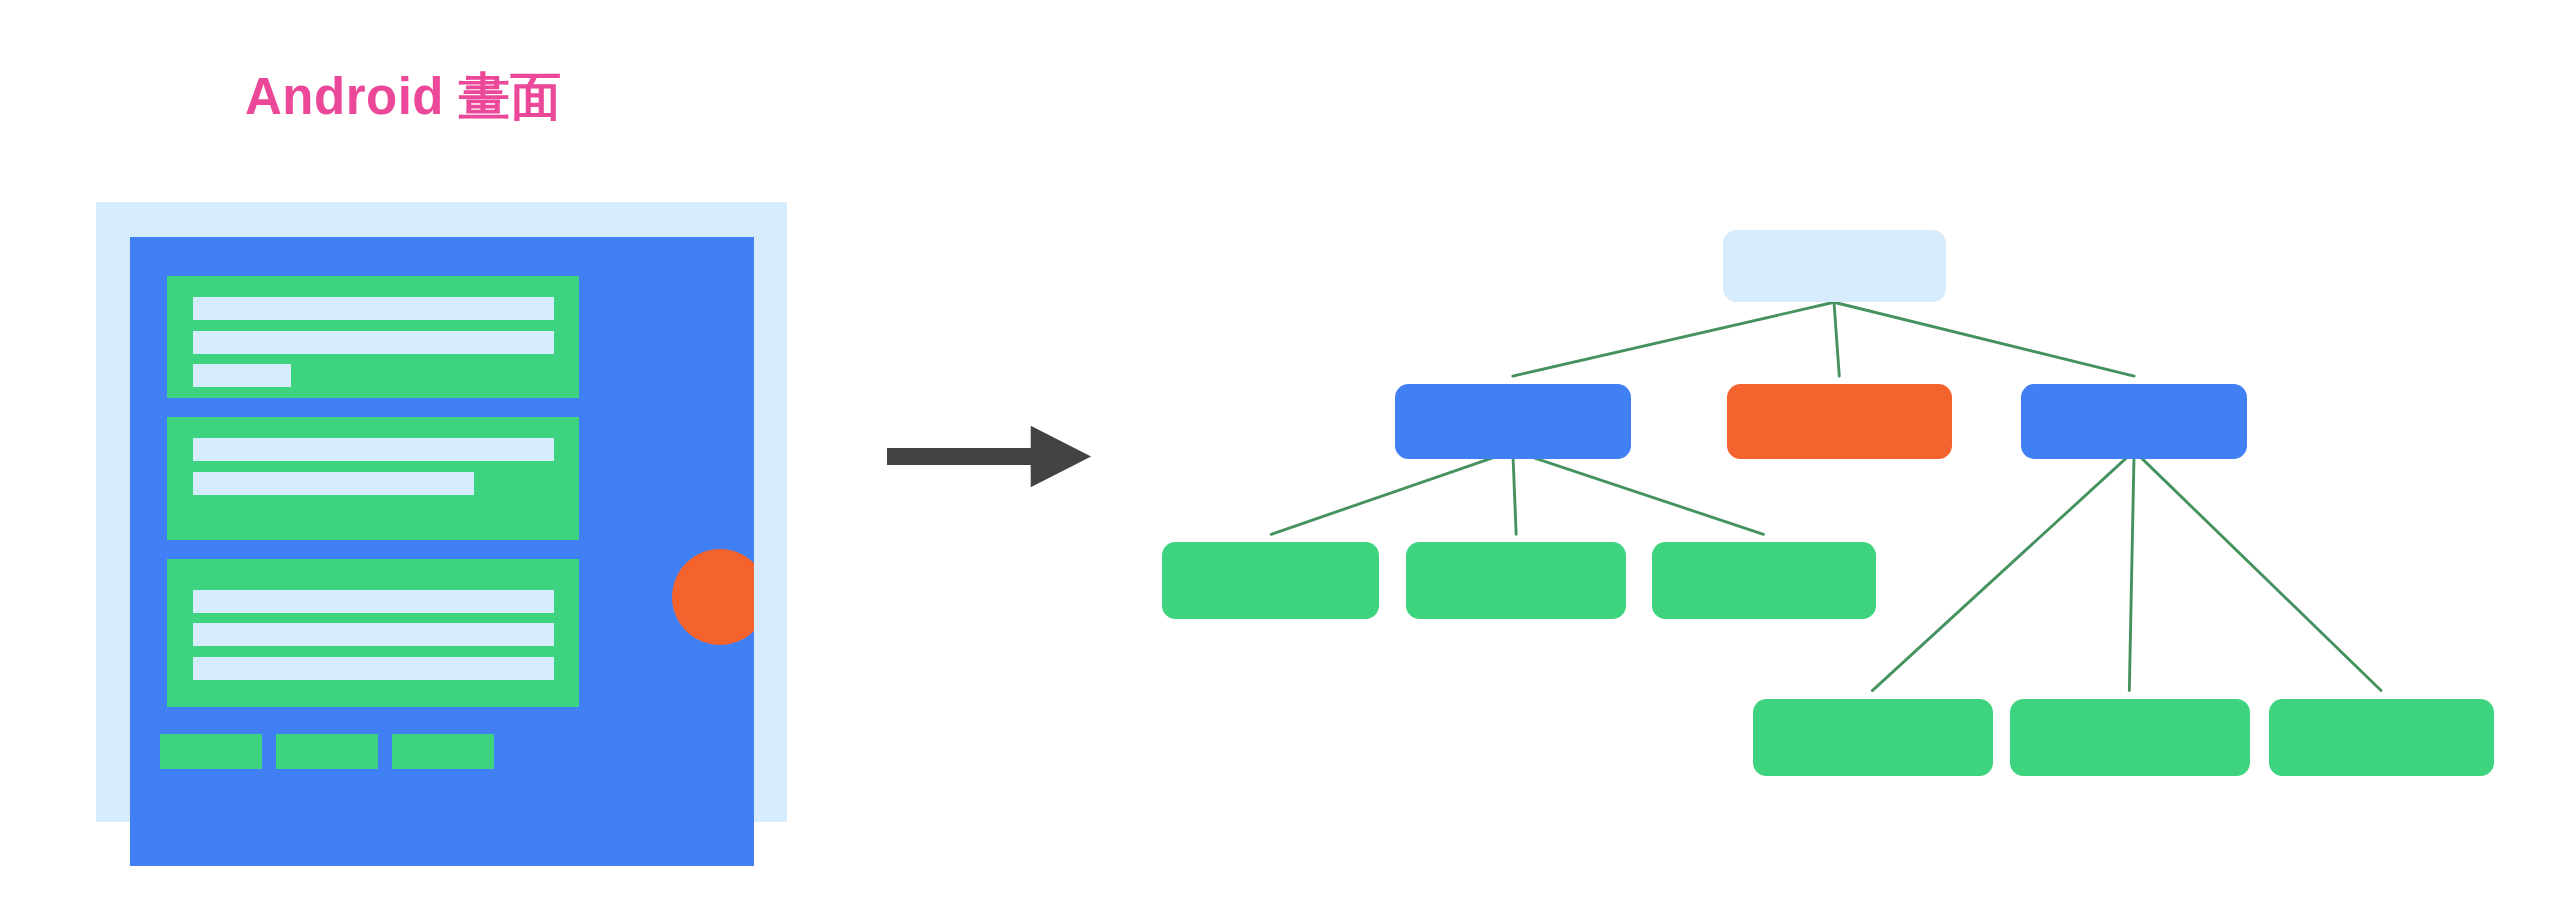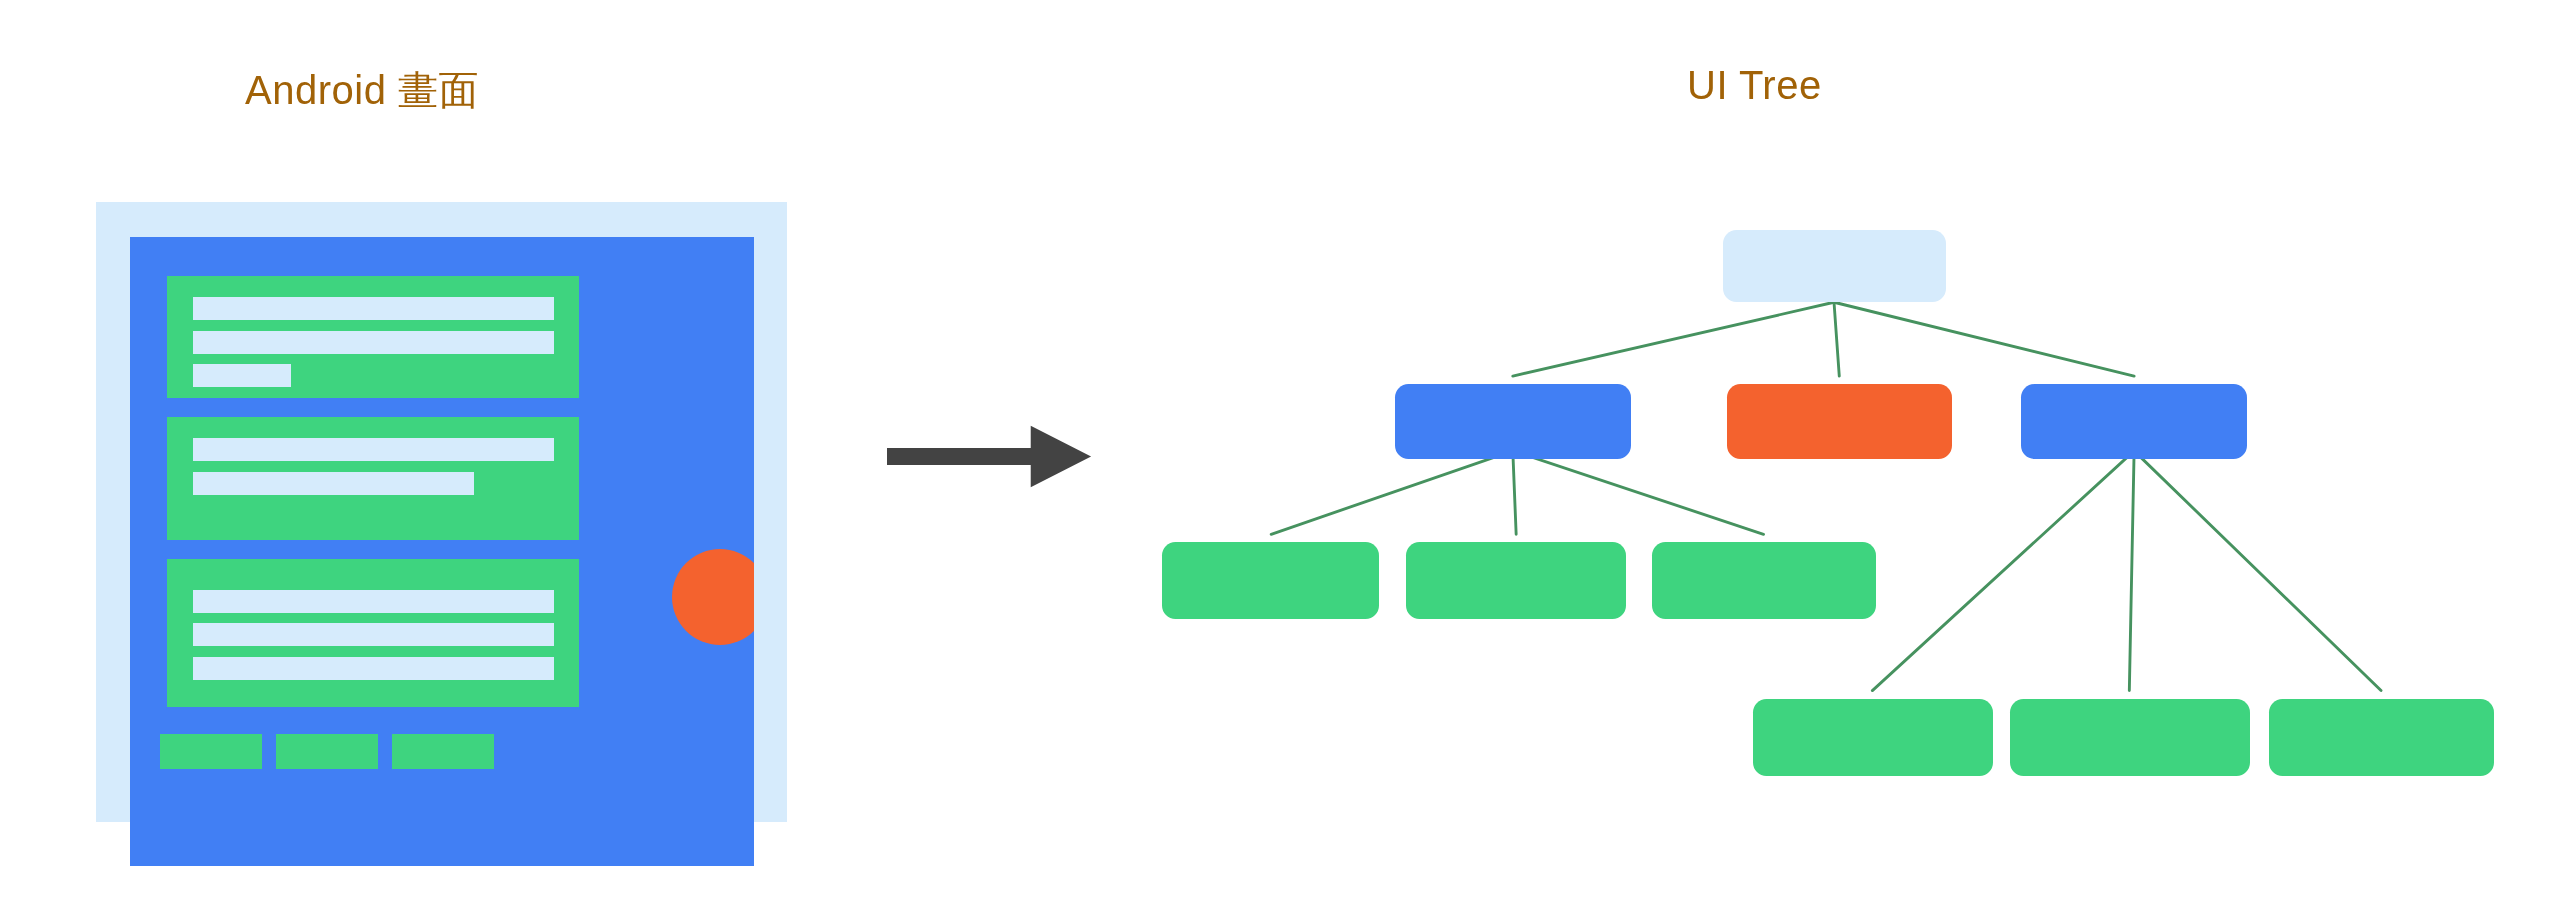--- a/index.html
+++ b/index.html
@@ -16,24 +16,24 @@
   }
   .stage {
     position: absolute;
     inset: 0;
     background: #ffffff;
   }
 
   
   .title {
     position: absolute;
-    font-weight: normal;
-    font-size: 40px;
+    font-weight: bold;
+    font-size: 51px;
     letter-spacing: 0.5px;
-    color: #a16207;
+    color: #ec4899;
     white-space: nowrap;
   }
   #title-left  { left: 245px;  top: 63px; }
   #title-right { left: 1687px; top: 63px; }
 
   
   .phone-frame {
     position: absolute;
     left: 96px;
     top: 202px;
@@ -140,21 +140,20 @@
   .node.orange { background: #F4622E; }
   .node.green  { background: #3ED47F; }
 </style>
 </head>
 <body>
 
 <div class="stage">
 
   <div class="title" id="title-left">Android 畫面</div>
 
-  <div class="title" id="title-right">UI Tree</div>
 
   <div class="phone-frame">
 
     <div class="phone-screen"></div>
 
     <div class="screen-clip">
 
       <div class="card" id="card-1">
         <div class="bar w-full" style="top:21px"></div>
         <div class="bar w-full" style="top:55px"></div>

